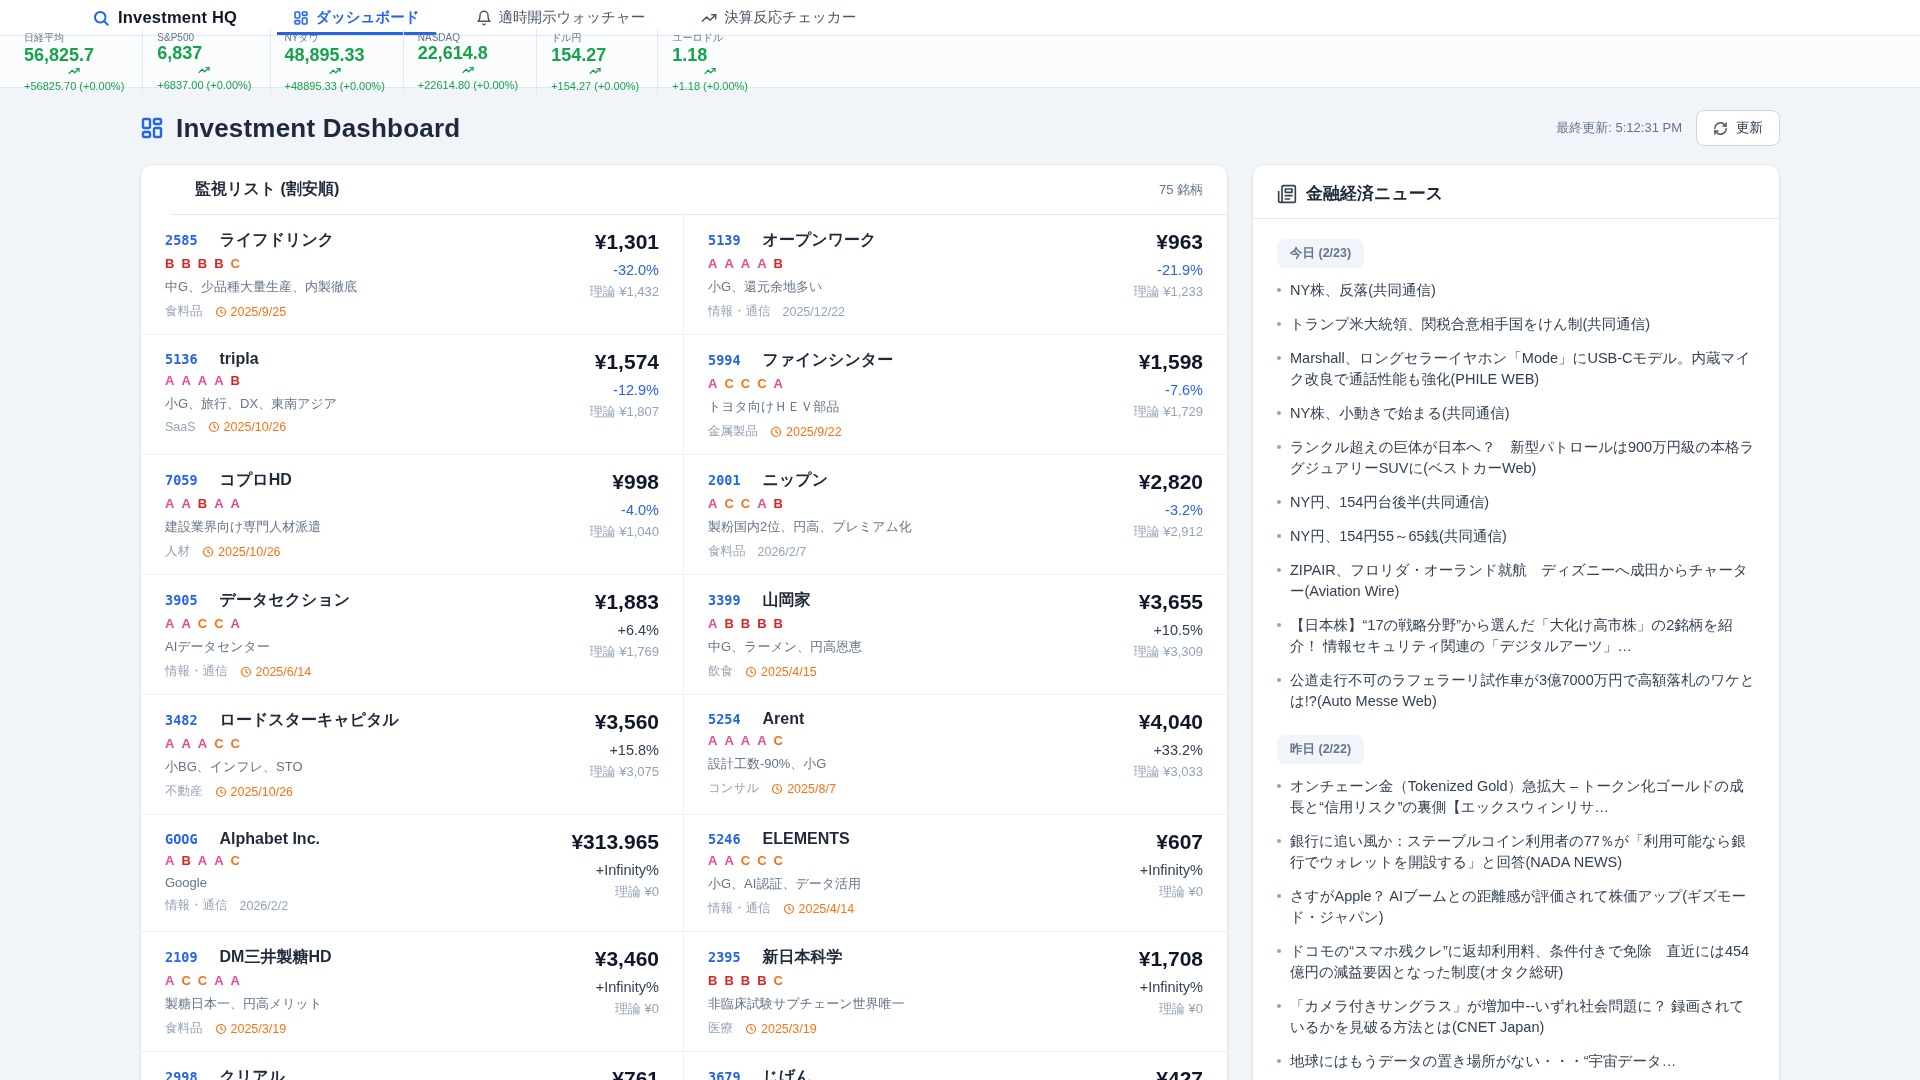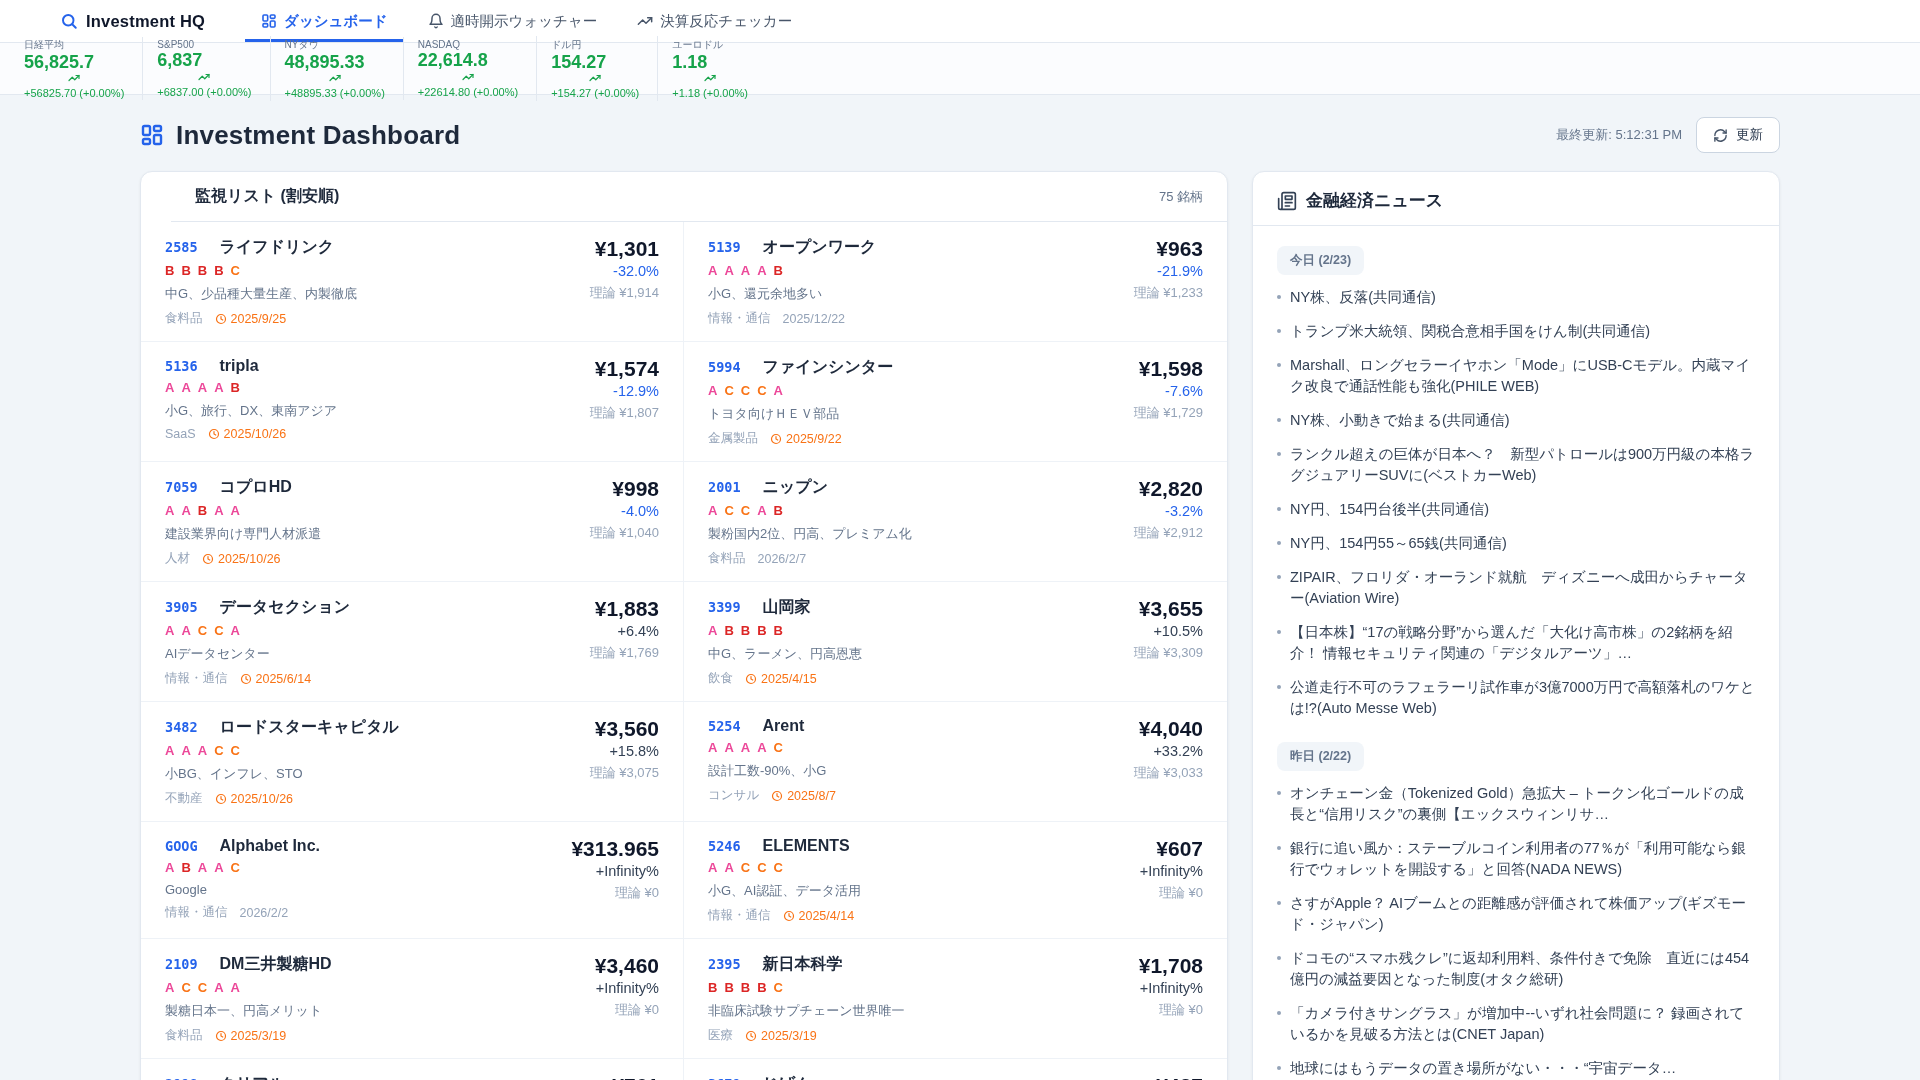--- a/index.html
+++ b/index.html
@@ -5,26 +5,26 @@
   * { margin:0; padding:0; box-sizing:border-box; }
   html,body { width:1920px; height:1080px; overflow:hidden; }
   body {
     font-family:"Liberation Sans","DejaVu Sans",sans-serif;
     background:#f1f5f9; color:#1e293b;
   }
   svg { display:block; }
 
   
   .topnav {
-    height:43px; background:#ffffff; border-bottom:1px solid #e2e8f0;
-    display:flex; align-items:stretch; padding-left:60px;
+    height:36px; background:#ffffff; border-bottom:1px solid #e2e8f0;
+    display:flex; align-items:stretch; padding-left:92px;
   }
   .brand { display:flex; align-items:center; gap:8px; margin-right:40px; }
   .brand-text { font-size:16.5px; font-weight:bold; color:#0f172a; letter-spacing:.2px; }
-  .nav-tabs { display:flex; align-items:stretch; gap:8px; }
+  .nav-tabs { display:flex; align-items:stretch; gap:24px; }
   .nav-tab {
     display:flex; align-items:center; gap:7px; padding:0 16px;
     font-size:14.5px; color:#475569; cursor:pointer; border-bottom:3px solid transparent;
     border-top:3px solid transparent;
   }
   .nav-tab.active { color:#2563eb; font-weight:bold; border-bottom-color:#2563eb; }
 
   
   .ticker {
     height:52px; background:#fbfcfe; border-bottom:1px solid #e2e8f0;
@@ -77,21 +77,21 @@
   .s-code { font-family:"DejaVu Sans Mono","Liberation Mono",monospace; font-size:13.5px; font-weight:bold; color:#2563eb; }
   .s-name { font-size:16px; font-weight:bold; color:#1e293b; white-space:nowrap; }
   .s-grades { display:flex; gap:7px; font-size:13px; font-weight:bold; margin-bottom:7px; }
   .g-A { color:#ec4899; } .g-B { color:#dc2626; } .g-C { color:#f97316; }
   .s-desc { font-size:13px; color:#64748b; margin-bottom:7px; white-space:nowrap; }
   .s-meta { display:flex; align-items:center; gap:12px; font-size:12.5px; color:#94a3b8; }
   .s-date { display:flex; align-items:center; gap:4px; }
   .s-date.alert { color:#f97316; }
   .s-right { text-align:right; flex-shrink:0; }
   .s-price { font-size:21px; font-weight:bold; color:#0f172a; line-height:1.1; }
-  .s-pct { font-size:14.5px; margin-top:3px; color:#334155; }
+  .s-pct { font-size:14.5px; margin-top:9px; color:#334155; }
   .s-pct.neg { color:#2563eb; }
   .s-theory { font-size:13px; color:#94a3b8; margin-top:5px; }
 
   
   .news-card { width:528px; flex-shrink:0; }
   .news-header { display:flex; align-items:center; gap:9px; padding:17px 24px 13px; border-bottom:1px solid #e2e8f0; }
   .news-title { font-size:17px; font-weight:bold; color:#1e293b; }
   .news-body { padding:10px 24px 24px; }
   .news-badge {
     display:inline-block; background:#f1f5f9; color:#64748b; font-size:12.5px; font-weight:bold;
@@ -289,21 +289,21 @@
                       <polyline points="12 7 12 12 15.5 14"></polyline>
                     </svg>
                   </span>
                   <span>2025/9/25</span>
                 </span>
               </div>
             </div>
             <div class="s-right">
               <div class="s-price">¥1,301</div>
               <div class="s-pct neg">-32.0%</div>
-              <div class="s-theory">理論 ¥1,914</div>
+              <div class="s-theory">理論 ¥1,432</div>
             </div>
           </article>
           <article class="stock">
             <div class="s-left">
               <div class="s-line1">
                 <span class="s-code">5139</span>
                 <span class="s-name">オープンワーク</span>
               </div>
               <div class="s-grades">
                 <span class="g-A">A</span>

